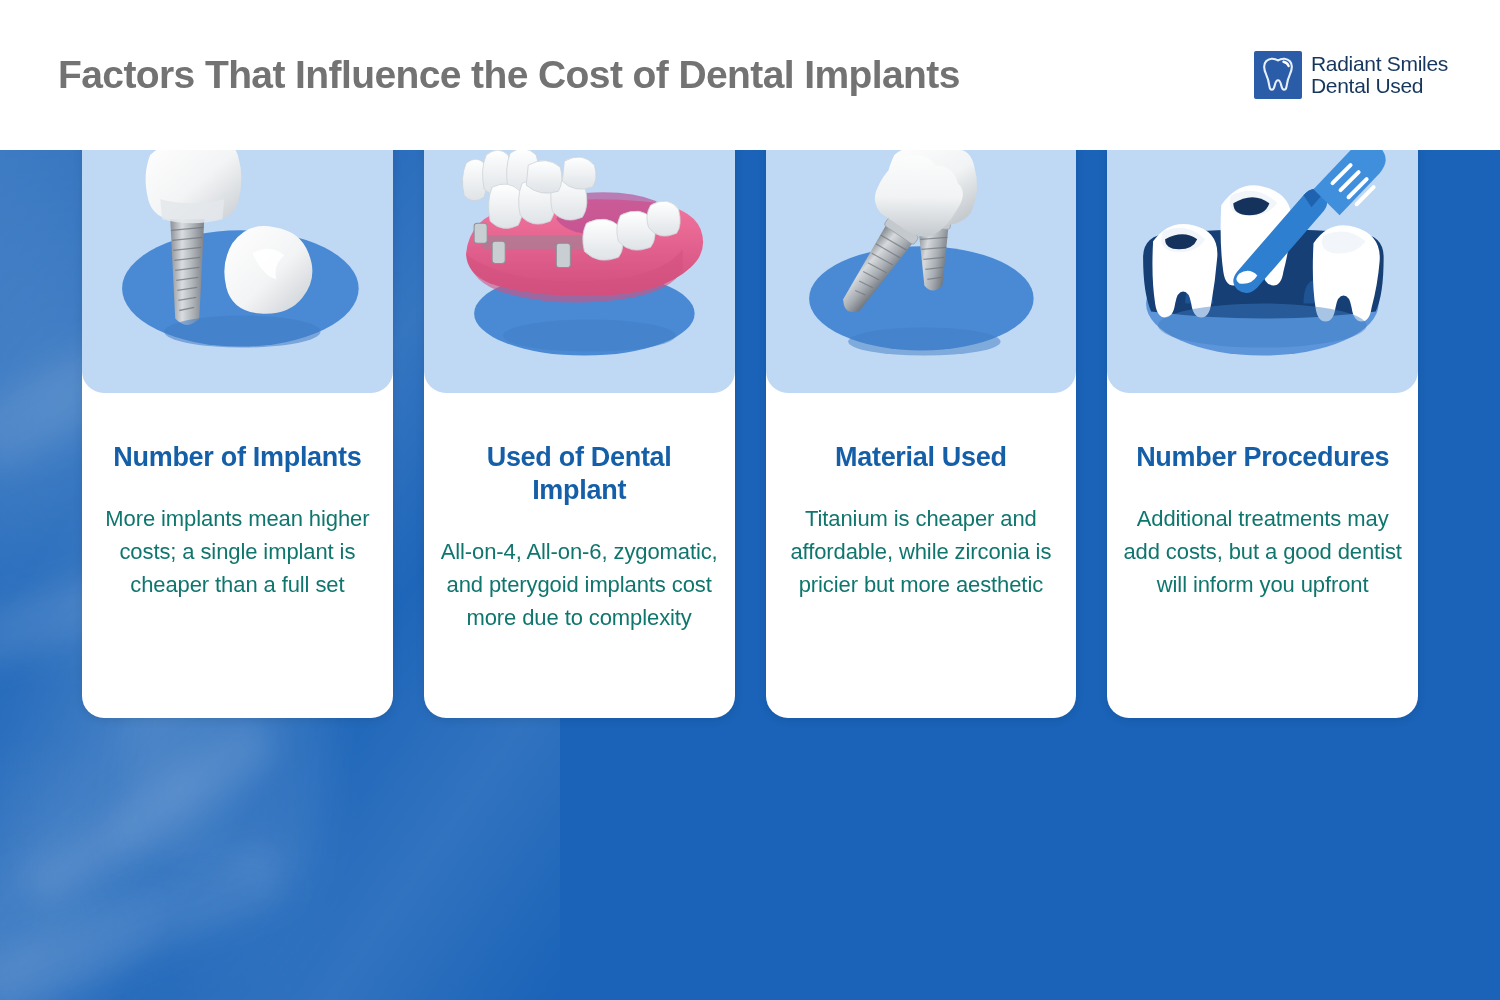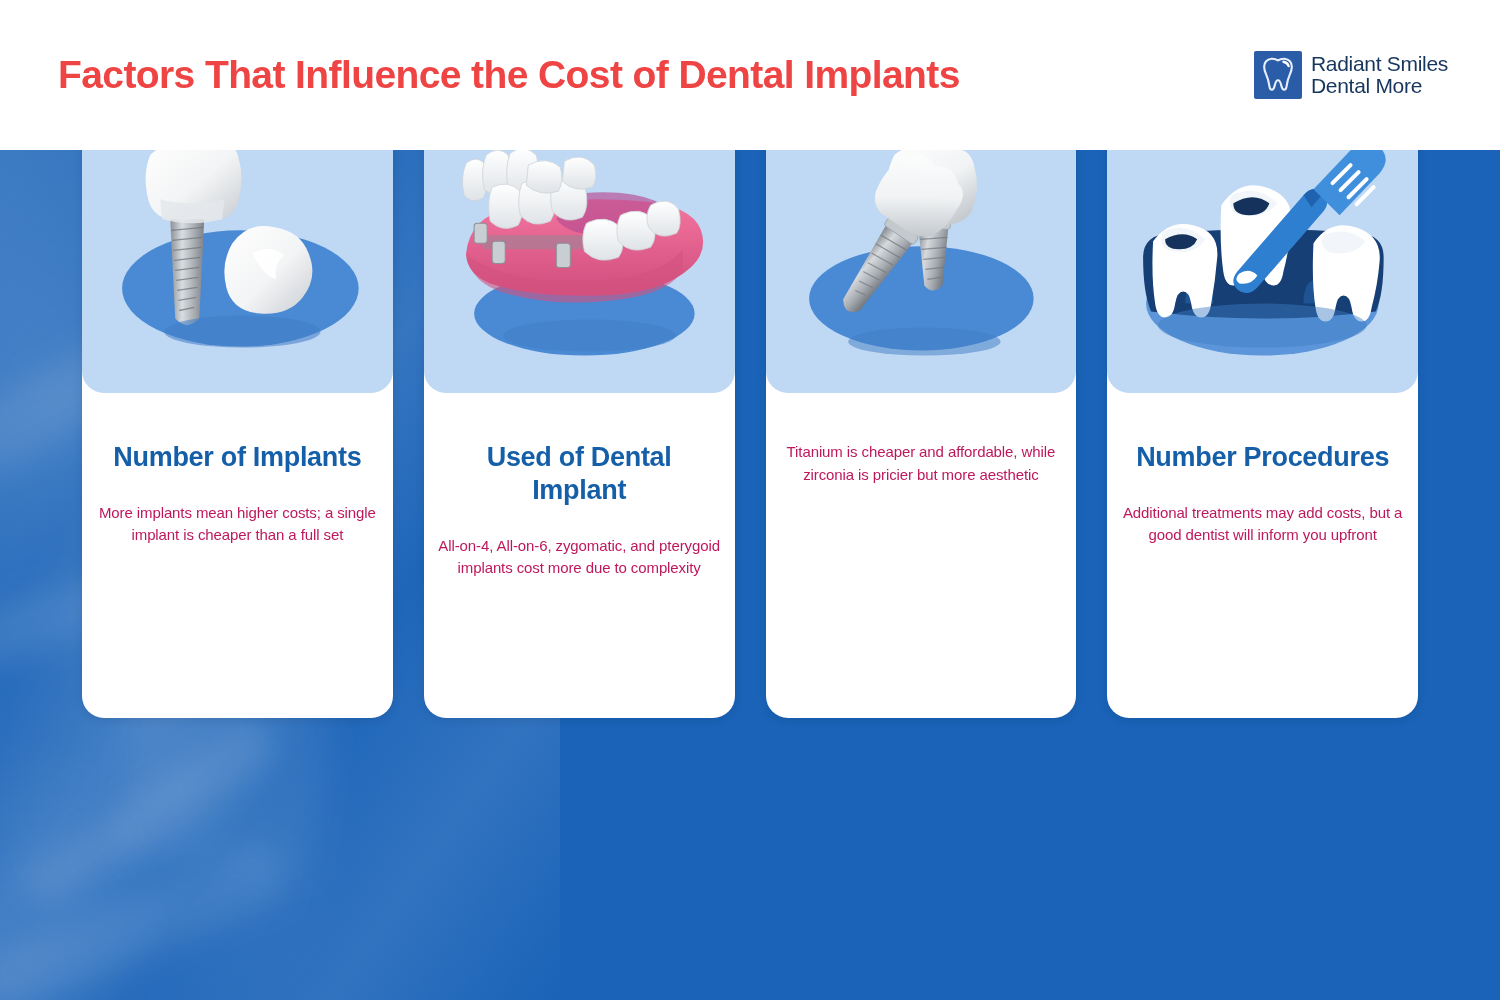--- a/index.html
+++ b/index.html
@@ -28,21 +28,21 @@
     display: flex;
     align-items: center;
     justify-content: space-between;
     padding: 0 52px 0 58px;
     z-index: 5;
   }
 
   .header-title {
     font-size: 39px;
     font-weight: bold;
-    color: #ef4444;
+    color: #737373;
     letter-spacing: -0.6px;
     line-height: 1.1;
     white-space: nowrap;
   }
 
   .logo {
     display: flex;
     align-items: center;
     gap: 9px;
   }
@@ -142,22 +142,22 @@
   .card-title {
     font-size: 27px;
     font-weight: bold;
     color: #155fa8;
     line-height: 1.22;
     letter-spacing: -0.3px;
     margin-bottom: 28px;
   }
 
   .card-text {
-    font-size: 15px;
-    color: #be185d;
+    font-size: 22px;
+    color: #0f766e;
     line-height: 1.5;
     letter-spacing: -0.1px;
   }
 
   .illus { position: absolute; inset: 0; }
 </style>
 </head>
 <body>
 
 <div id="infographic">
@@ -167,21 +167,21 @@
 
     <div class="logo">
       <div class="logo-mark">
         <svg width="34" height="36" viewBox="0 0 34 36" aria-hidden="true">
           <path d="M17 3.4c4.1-2.6 9.2-2.2 11.9 0.9 2.7 3.1 2.4 8-0.2 13.6-1.9 4.1-2.6 7.5-3.1 11.2-0.3 2.3-1.1 3.6-2.5 3.6-1.5 0-2.2-1.4-2.9-4.4-0.7-3.1-1.5-5-3.2-5s-2.5 1.9-3.2 5c-0.7 3-1.4 4.4-2.9 4.4-1.4 0-2.2-1.3-2.5-3.6-0.5-3.7-1.2-7.1-3.1-11.2C2.7 12.3 2.4 7.4 5.1 4.3 7.8 1.2 12.9 0.8 17 3.4z" fill="none" stroke="#e8f1fb" stroke-width="2.1"></path>
           <path d="M22.5 4.8c2.6 0.5 4.4 2 5.1 4.2" fill="none" stroke="#ffffff" stroke-width="2.4" stroke-linecap="round"></path>
         </svg>
       </div>
       <div class="logo-text">
         <span class="logo-line">Radiant Smiles</span>
-        <span class="logo-line">Dental More</span>
+        <span class="logo-line">Dental Used</span>
       </div>
     </div>
   </div>
 
   <div class="body-area">
     <div class="bg-drape"></div>
     <div class="bg-fold f1"></div>
     <div class="bg-fold f2"></div>
     <div class="bg-fold f3"></div>
     <div class="bg-fold f4"></div>
@@ -330,20 +330,21 @@
               <line x1="113" y1="188" x2="128" y2="186"></line>
               <line x1="115" y1="198" x2="126" y2="196"></line>
             </g>
             <rect x="102" y="118" width="36" height="10" rx="3" fill="#c4c9ce" stroke="#9aa0a6" stroke-width="0.8"></rect>
             <path d="M84 56 q14 -12 28 -6 q14 -10 28 2 q14 2 14 22 q2 22 -6 36 q-8 10 -26 10 l-28 0 q-16 -4 -18 -20 q-4 -24 8 -44 z" fill="url(#c3tooth)"></path>
           </g>
           <ellipse cx="158" cy="238" rx="76" ry="14" fill="#3f7cc4" opacity="0.5"></ellipse>
         </svg>
       </div>
       <div class="card-body">
+        <div class="card-title">Material Used</div>
         <div class="card-text">Titanium is cheaper and affordable, while zirconia is pricier but more aesthetic</div>
       </div>
     </div>
 
     <div class="card">
       <div class="card-image">
         <svg class="illus" viewBox="0 0 310 290" aria-hidden="true">
           <ellipse cx="155" cy="200" rx="116" ry="52" fill="#4a8ad4" opacity="0.85"></ellipse>
 
           <path d="M36 154 q0 -22 26 -24 q96 -8 190 0 q24 2 24 24 q0 38 -8 54 q-110 14 -224 0 q-8 -18 -8 -54 z" fill="#153f75"></path>

